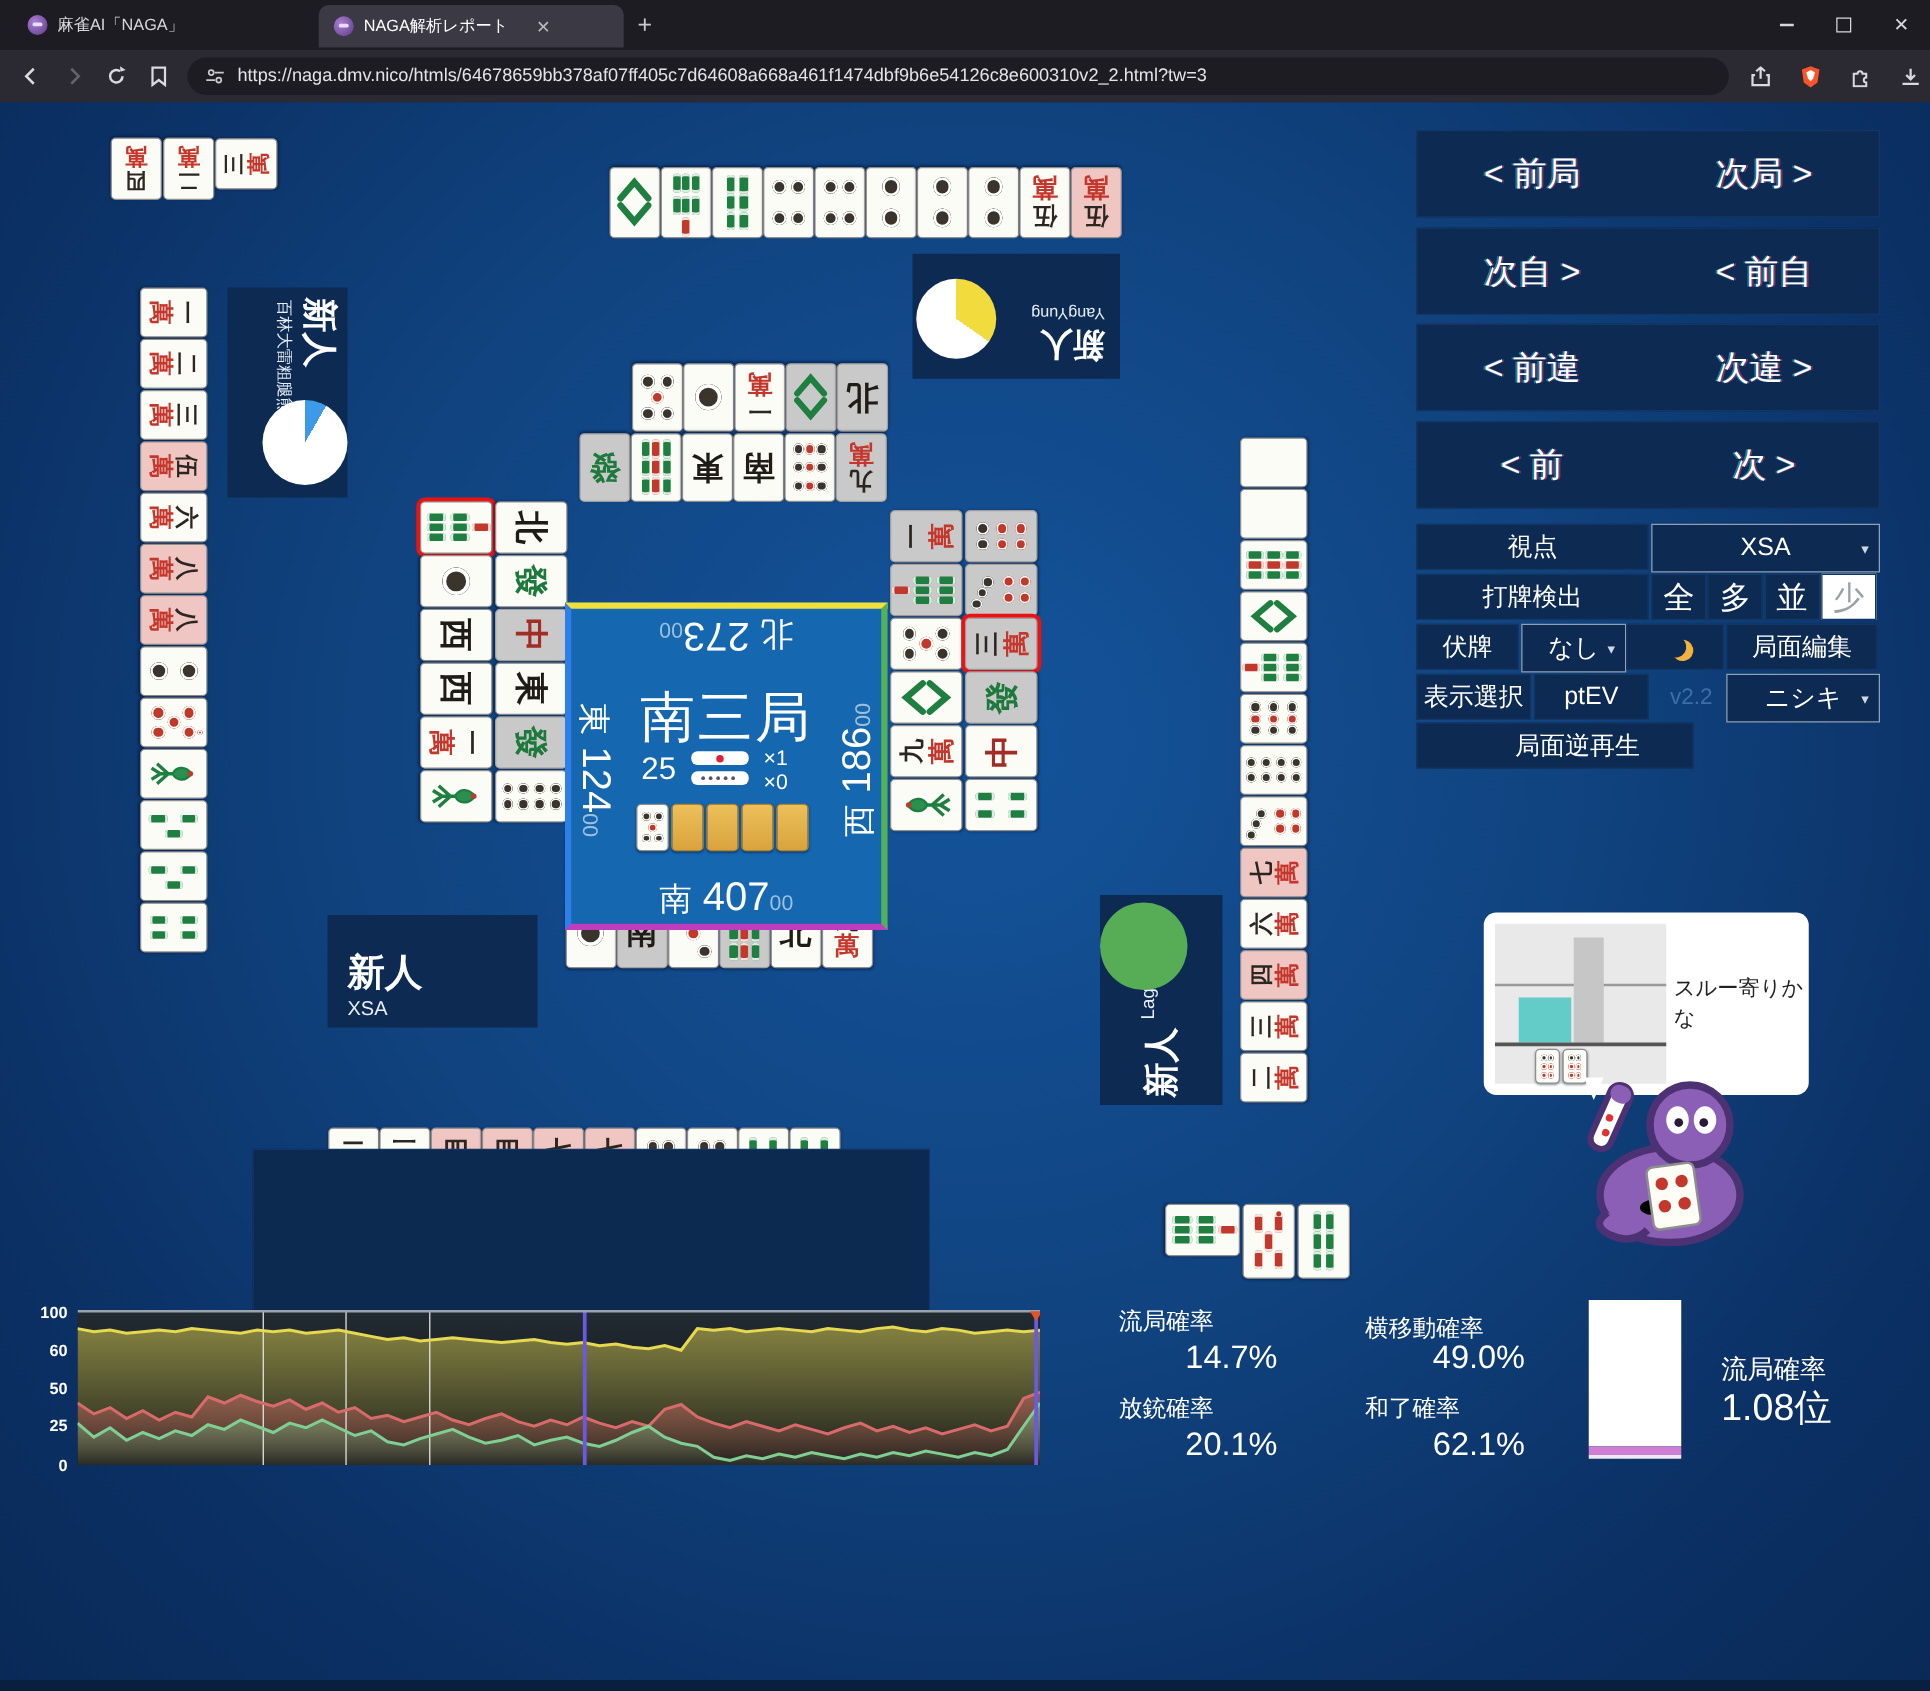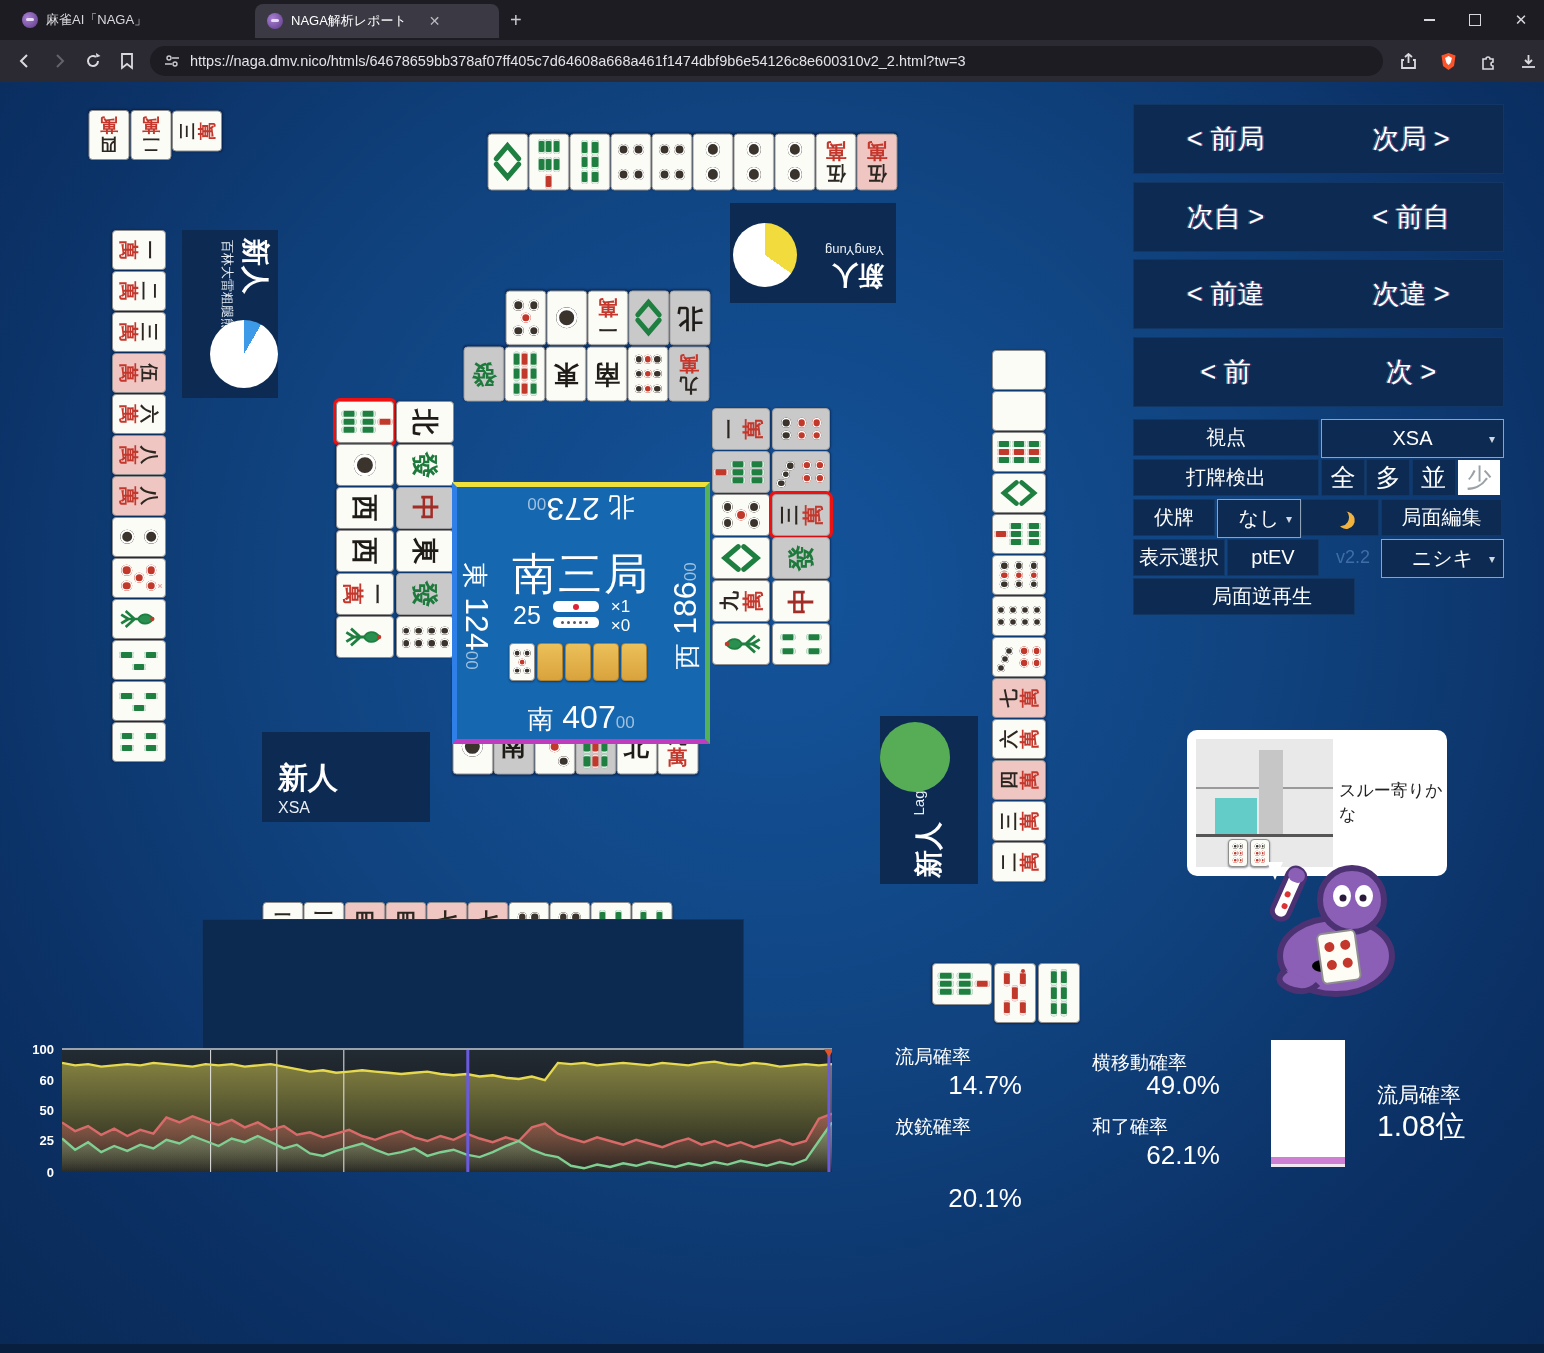--- a/index.html
+++ b/index.html
@@ -1210,21 +1210,21 @@
         <line x1="766.92" x2="766.92" y1="0" y2="124" stroke="#6a5ae0" stroke-width="3"></line>
         <line x1="0" x2="770" y1="1" y2="1" stroke="#9aa3ad" stroke-width="2"></line>
         <polygon points="761.92,1 771.92,1 766.92,9" fill="#e0542a"></polygon>
       </svg></div>
 
   <div class="stat-label" style="left:895px;top:962px;">流局確率</div>
   <div class="stat-value" style="left:892px;top:988px;">14.7%</div>
   <div class="stat-label" style="left:1092px;top:968px;">横移動確率</div>
   <div class="stat-value" style="left:1090px;top:988px;">49.0%</div>
   <div class="stat-label" style="left:895px;top:1032px;">放銃確率</div>
-  <div class="stat-value" style="left:892px;top:1058px;margin-top:43px;">20.1%</div>
+  <div class="stat-value" style="left:892px;top:1058px;">20.1%</div>
   <div class="stat-label" style="left:1092px;top:1032px;">和了確率</div>
   <div class="stat-value" style="left:1090px;top:1058px;">62.1%</div>
   <div class="abs" id="rankbar" style="top:958px;">
       <div style="width: 100%; height: 117px; background: rgb(255, 255, 255);"></div>
       <div style="width: 100%; height: 7px; background: rgb(205, 127, 212);"></div>
       <div style="width: 100%; height: 3px; background: rgb(239, 231, 242);"></div>
     </div>
   <div class="abs" id="rank-label" style="top:999px;">流局確率</div>
   <div class="abs" id="rank-value" style="top:1024px;">1.08位</div>
 </div>

